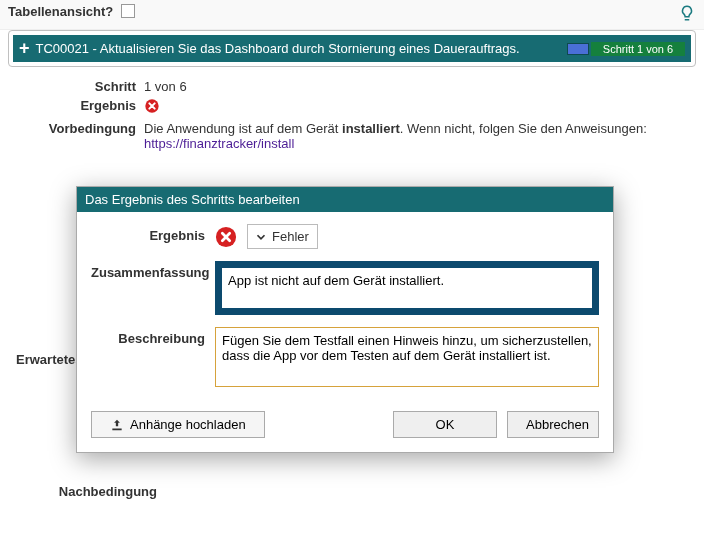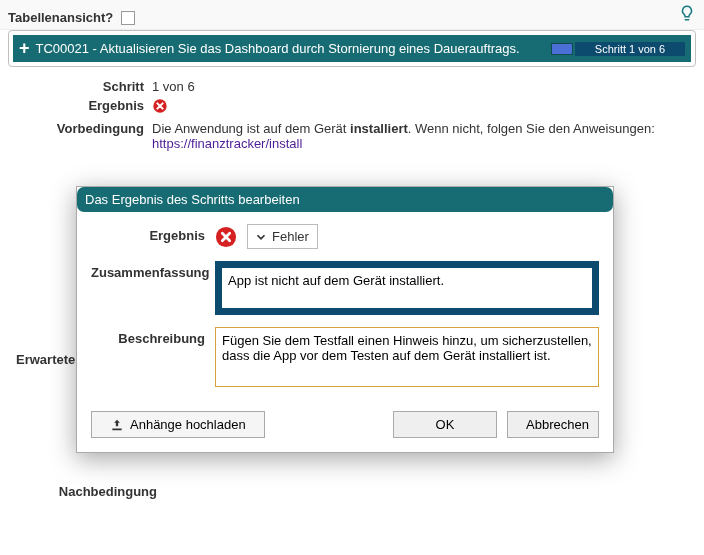--- a/index.html
+++ b/index.html
@@ -1,42 +1,42 @@
 <!DOCTYPE html>
 <html><head>
 <meta charset="utf-8">
 <style>
   * { box-sizing: border-box; margin: 0; padding: 0; }
   body { font-family: Arial, sans-serif; font-size: 13px; background: #fff; color: #333; width: 704px; height: 555px; position: relative; overflow: hidden; }
-  .topbar { display: flex; align-items: flex-end; padding: 4px 8px; background: #f9f9f9; border-bottom: 1px solid #eee; }
+  .topbar { display: flex; align-items: flex-start; padding: 4px 8px; background: #f9f9f9; border-bottom: 1px solid #eee; }
   .topbar-label { font-weight: bold; margin-right: 8px; }
   .topbar-check { width: 14px; height: 14px; border: 1px solid #999; background: #fff; }
   .bulb { margin-left: auto; }
   .bulb svg { width: 18px; height: 18px; }
   .tc-header-wrap { border: 1px solid #c0c0c0; border-radius: 4px; padding: 4px; margin: 0 8px; }
   .tc-header { background: #176b72; display: flex; align-items: center; padding: 3px 6px; color: #fff; }
   .plus { font-weight: bold; font-size: 18px; margin-right: 6px; }
   .tc-title { flex: 1; }
   .progress-block { display: flex; align-items: center; }
   .progress-bar { width: 22px; height: 12px; background: #4a6fd6; border: 1px solid #0e4a50; margin-right: 2px; }
-  .progress-track { width: 110px; height: 14px; background: #0c4a6e; display: flex; align-items: center; justify-content: center; font-size: 11px; }
-  .details { padding: 12px 8px 8px 20px; }
+  .progress-track { width: 94px; height: 14px; background: #15803d; display: flex; align-items: center; justify-content: center; font-size: 11px; }
+  .details { padding: 12px 8px 8px 12px; }
   .row { display: flex; margin-bottom: 4px; }
   .row-label { width: 132px; text-align: right; font-weight: bold; padding-right: 8px; }
   .row-value { flex: 1; }
   .fail-icon-sm { width: 16px; height: 16px; display: inline-block; }
   .link { color: #4c1d95; text-decoration: none; }
   .bold { font-weight: bold; }
   .postcond-section { padding: 34px 8px 48px 8px; display: flex; margin-left: 25px; }
   .postcond-label { width: 132px; text-align: right; font-weight: bold; padding-right: 8px; }
   .postcond-value { flex: 1; }
   .expected-label { position: absolute; left: 16px; top: 352px; font-weight: bold; }
 
   .modal { position: absolute; left: 76px; top: 186px; width: 538px; background: #fff; border: 1px solid #aaa; box-shadow: 0 6px 24px rgba(0,0,0,0.35); }
-  .modal-title { background: #176b72; color: #fff; padding: 5px 8px; font-weight: normal; border-radius: 7px; }
+  .modal-title { background: #176b72; color: #fff; padding: 5px 8px; font-weight: normal; }
   .modal-body { padding: 12px 14px 12px 14px; }
   .frow { display: flex; align-items: flex-start; margin-bottom: 12px; }
   .flabel { width: 124px; text-align: right; font-weight: bold; padding-right: 10px; padding-top: 4px; }
   .fval { flex: 1; display: flex; align-items: center; }
   .fail-circle { width: 22px; height: 22px; margin-right: 10px; }
   .fail-circle circle { fill: #d62122; }
   .fail-circle path { stroke: #fff; stroke-width: 3; fill: none; stroke-linecap: round; }
   .select-box { border: 1px solid #bbb; padding: 4px 8px 4px 6px; display: inline-flex; align-items: center; background: #fff; }
   .select-box svg { width: 14px; height: 14px; margin-right: 4px; }
   .text-input { width: 100%; border: 7px solid #0c4a6e; padding: 5px 6px; font-family: inherit; font-size: 13px; min-height: 34px; resize: none; }

